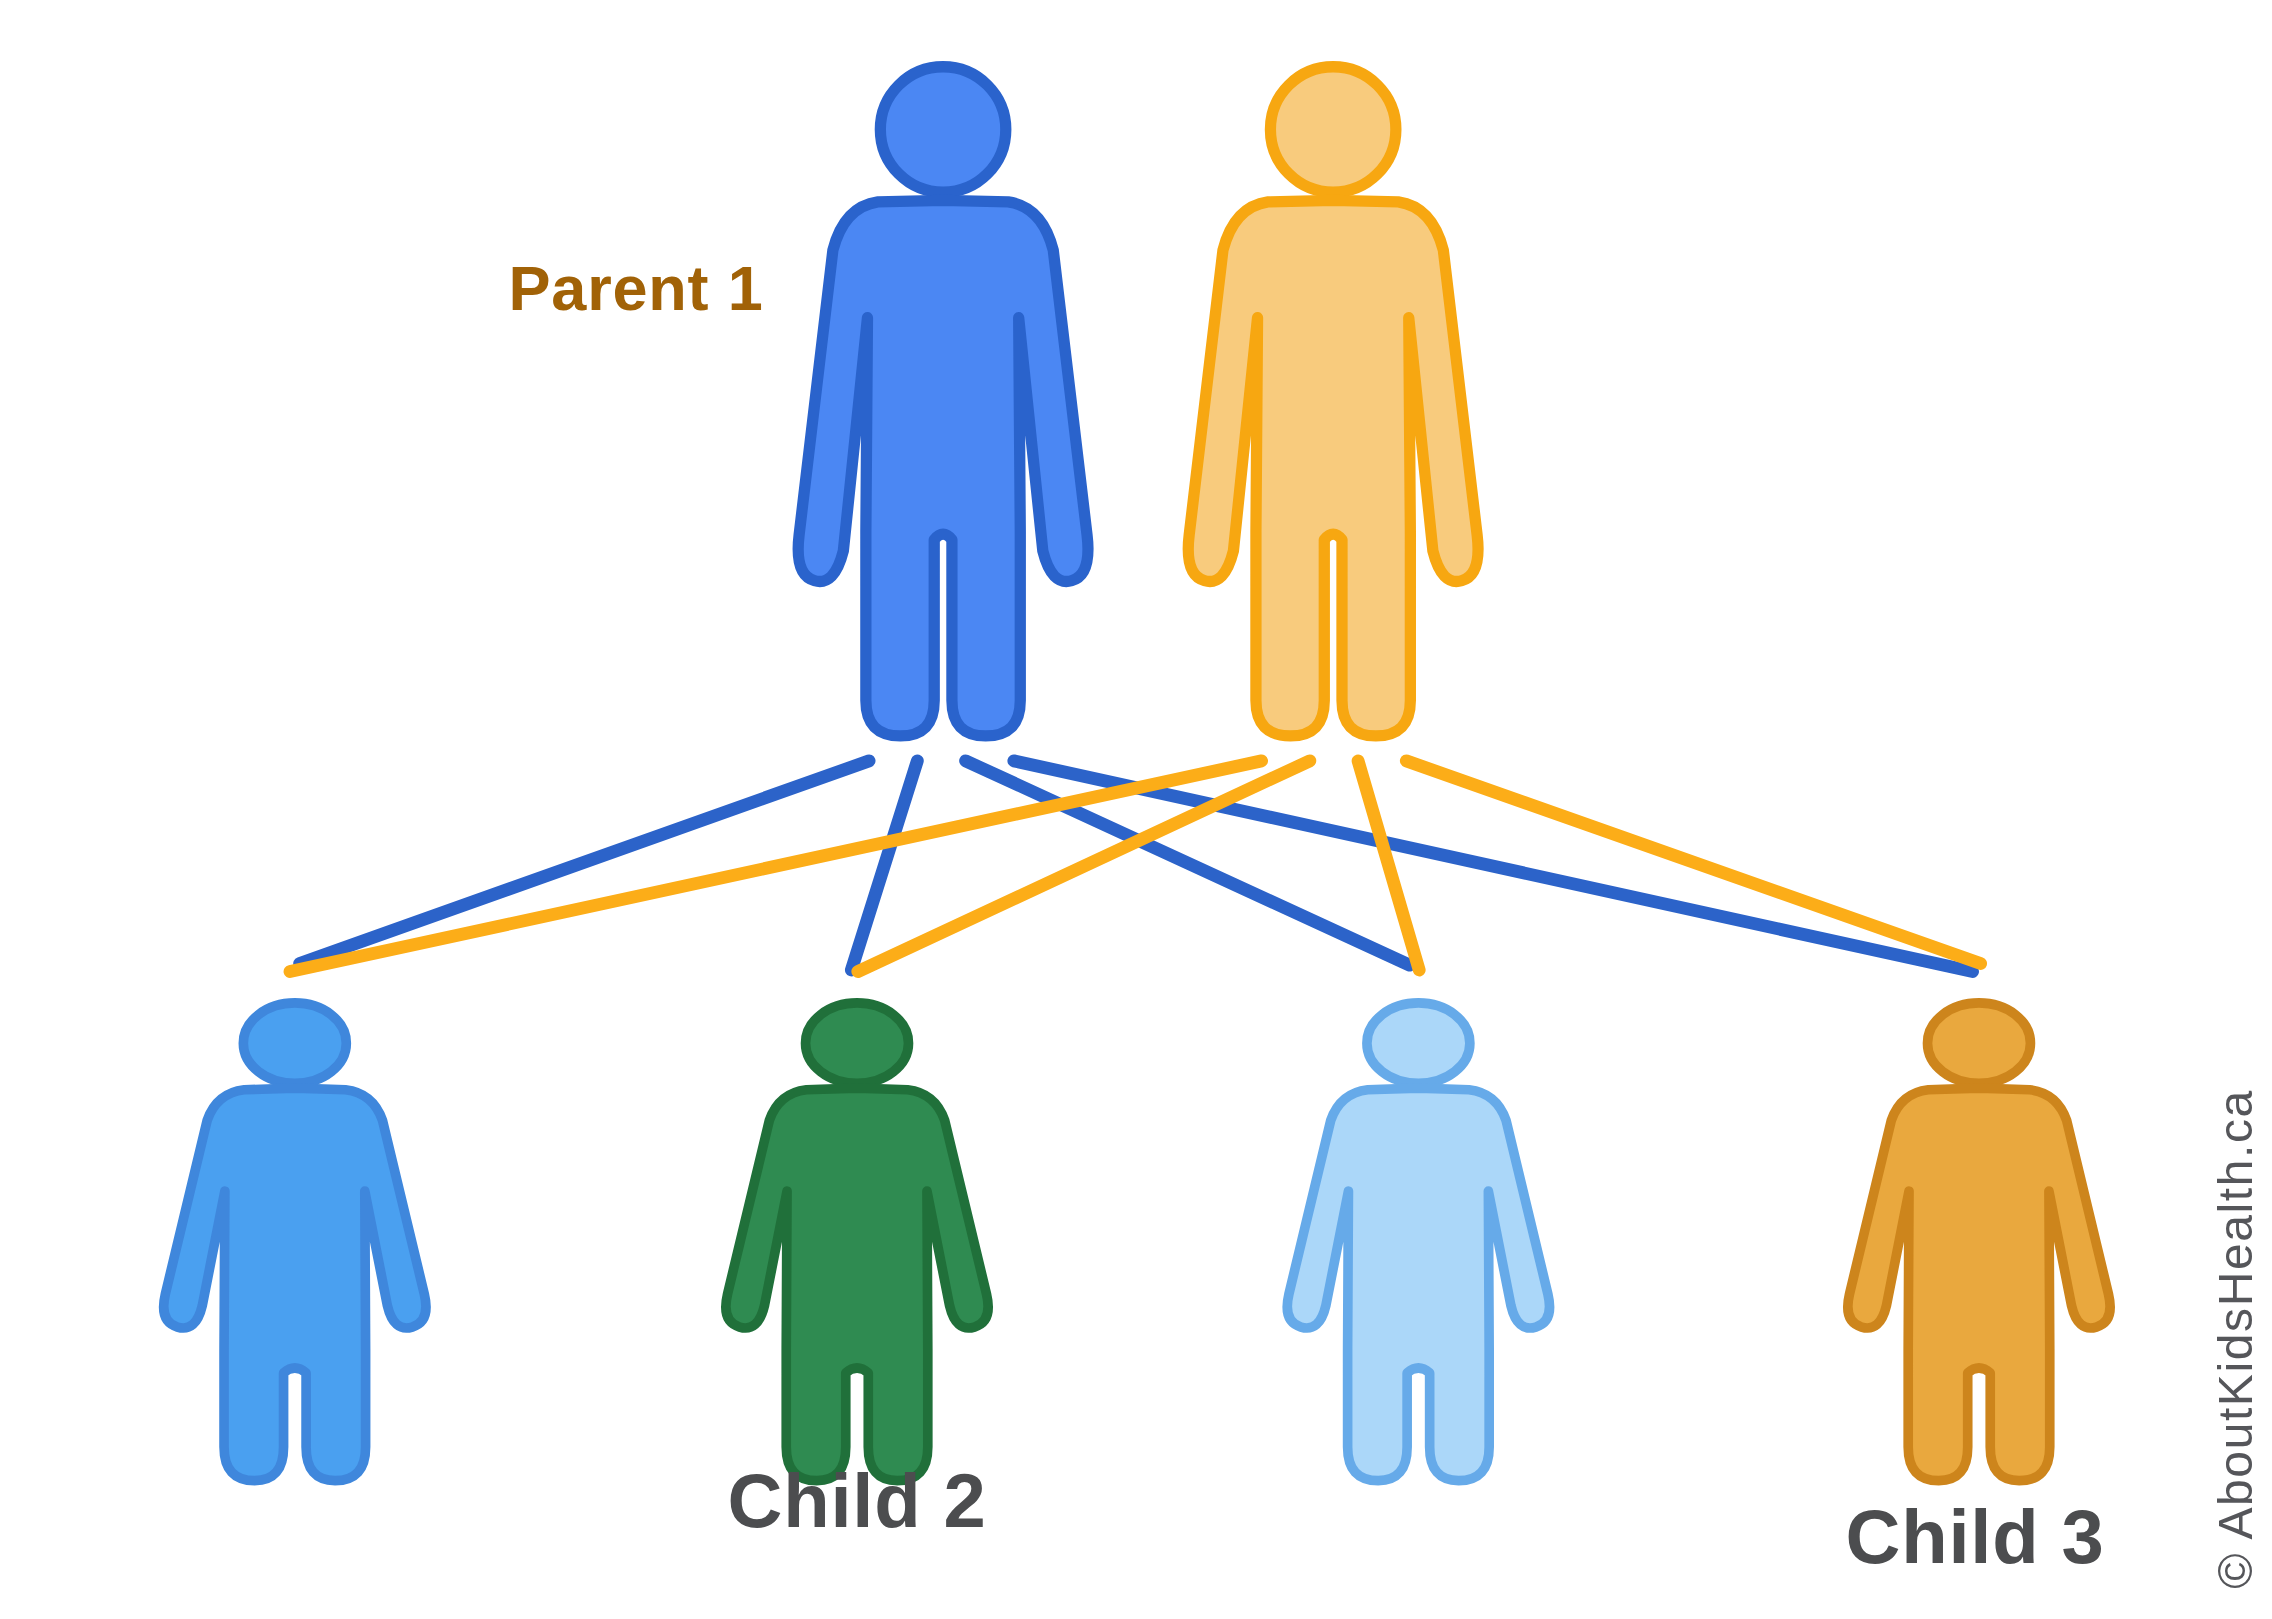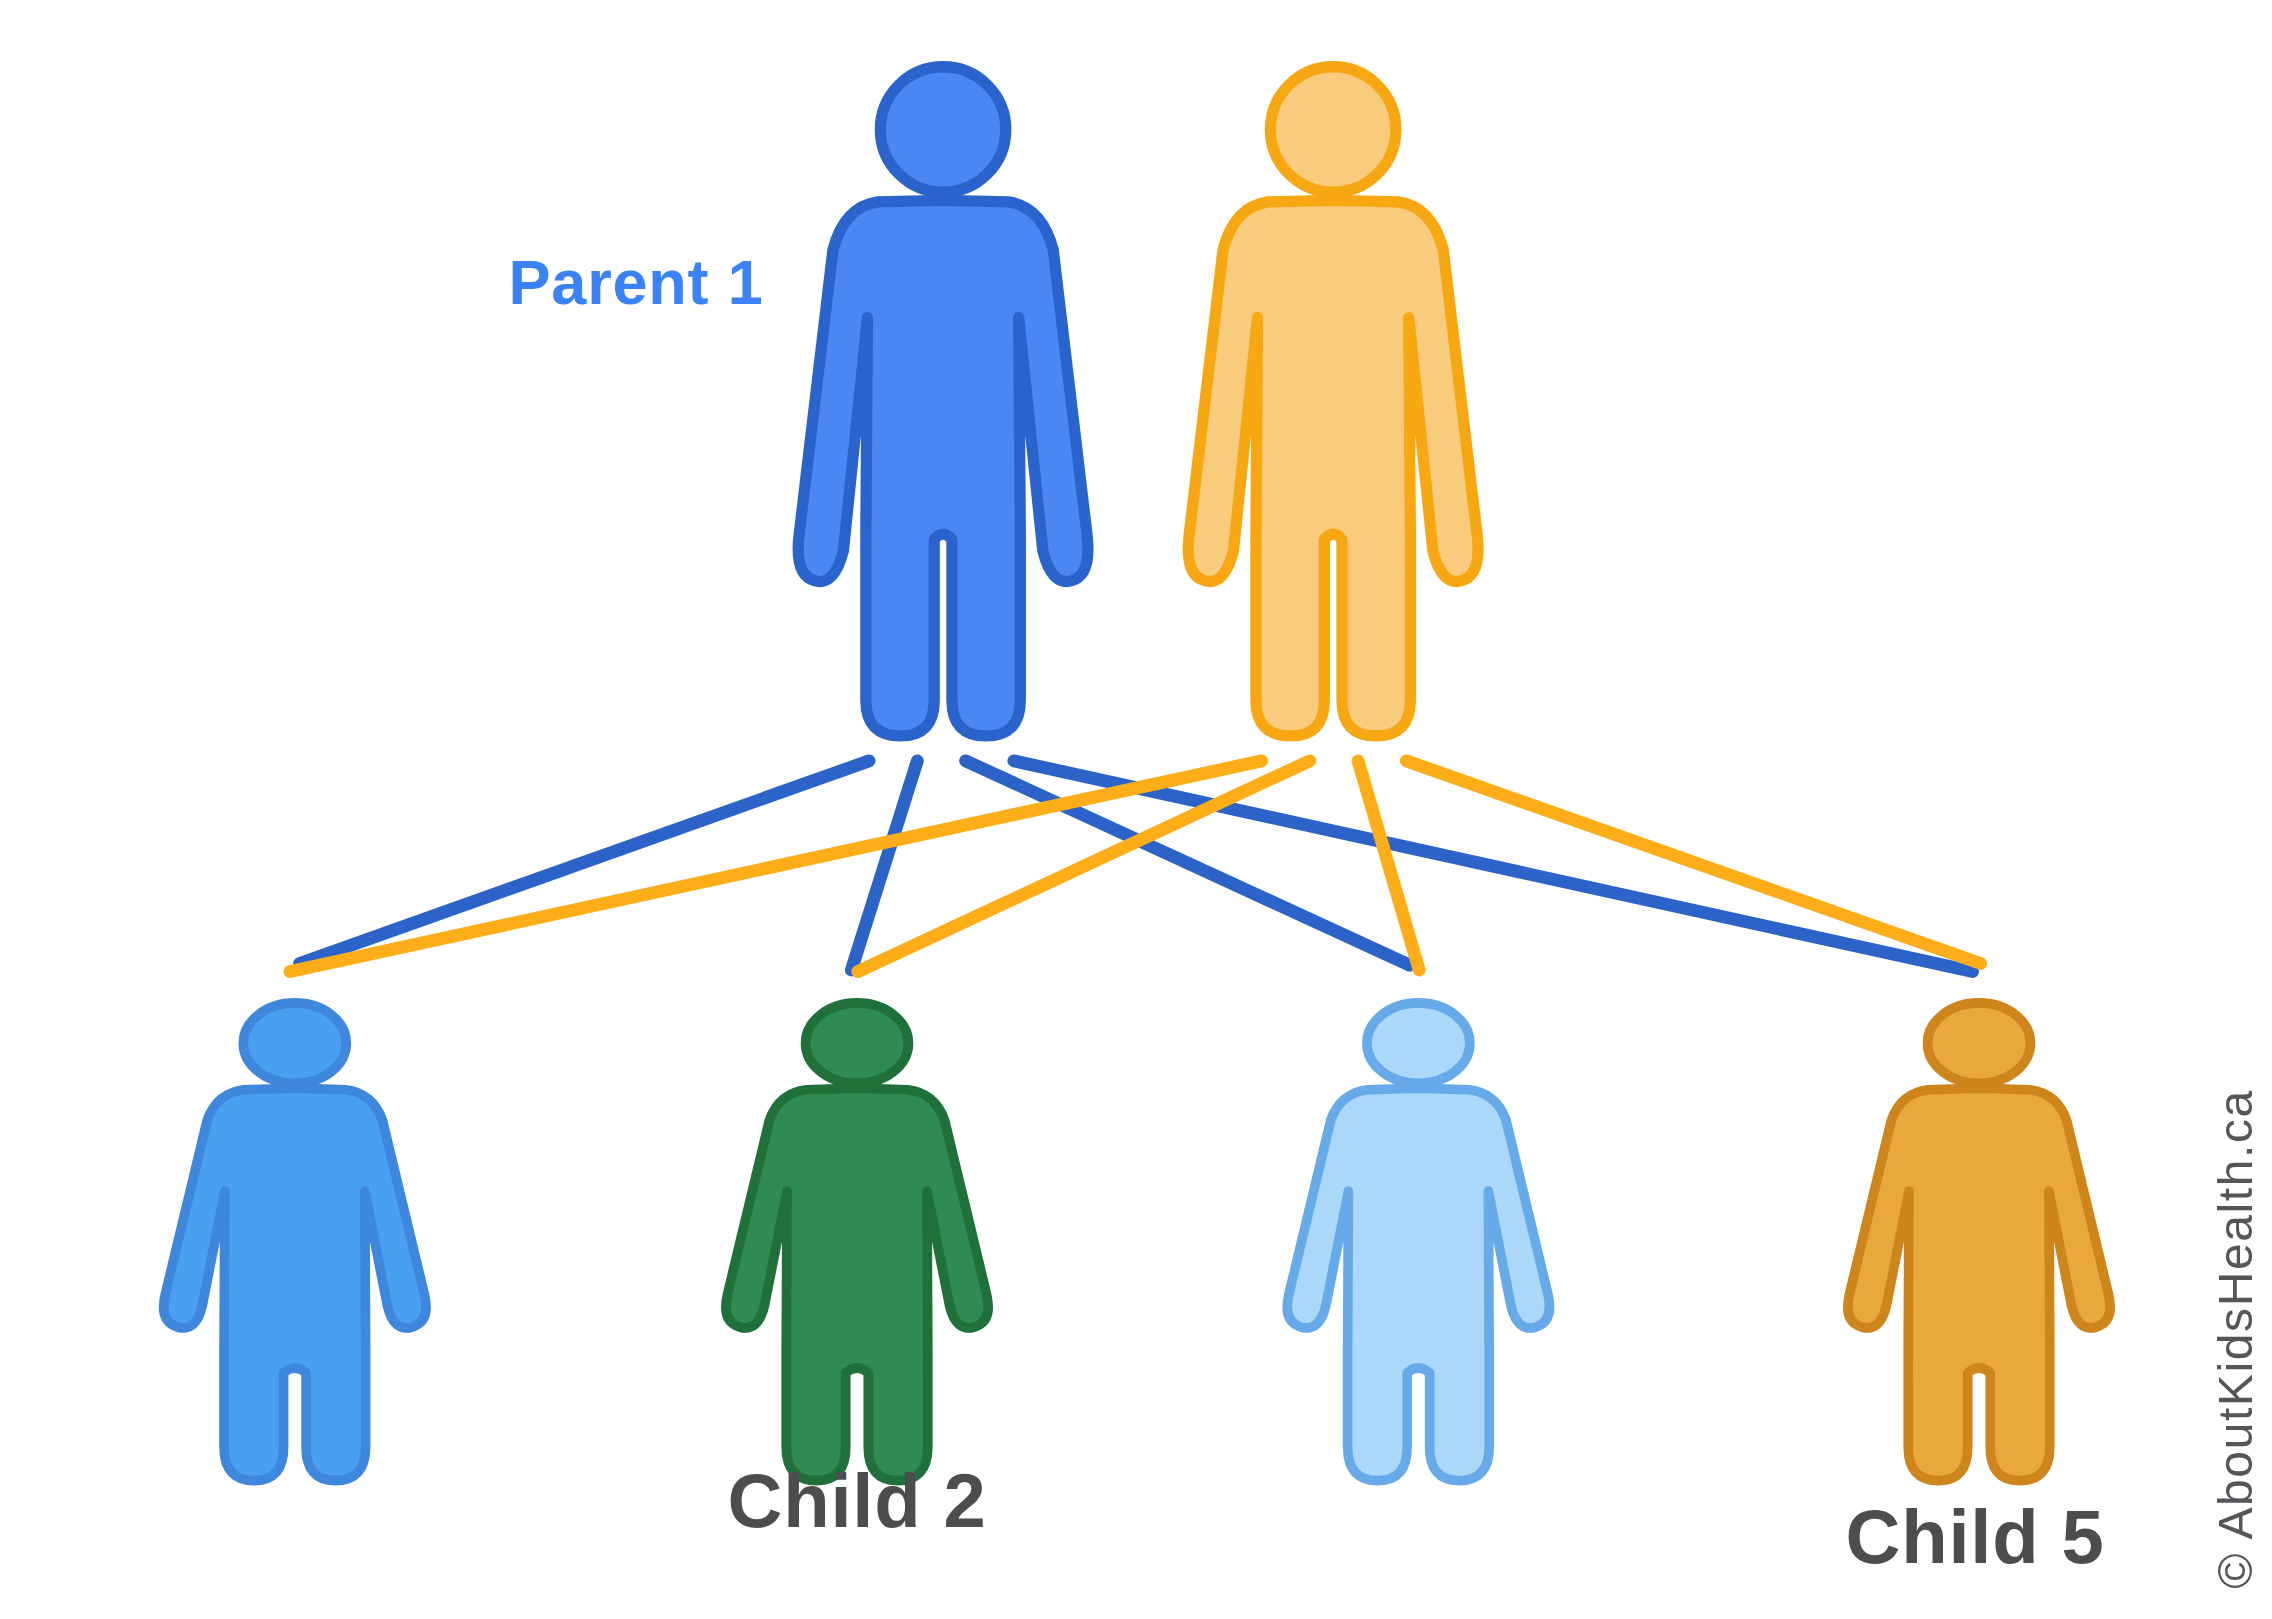--- a/index.html
+++ b/index.html
@@ -67,20 +67,20 @@
           <ellipse cx="87.5" cy="26" rx="32" ry="25"></ellipse>
           <path d="M 87.5 54 L 56 55 Q 39 57 33 74 L 7 182 Q 3 199 14.5 202.5 Q 26 206 30 189 L 44 118 L 43.5 216 L 43.5 277 Q 43.5 298 62.5 298 Q 80.5 298 80.5 277 L 80.5 231 Q 87.5 225 94.5 231 L 94.5 277 Q 94.5 298 112.5 298 Q 131.5 298 131.5 277 L 131.5 216 L 131 118 L 145 189 Q 149 206 160.5 202.5 Q 172 199 168 182 L 142 74 Q 136 57 119 55 Z"></path>
         </g>
         <g transform="translate(2285,1245) scale(2)" fill="#e9a83e" stroke="#cd851c" stroke-width="6" stroke-linejoin="round">
           <ellipse cx="87.5" cy="26" rx="32" ry="25"></ellipse>
           <path d="M 87.5 54 L 56 55 Q 39 57 33 74 L 7 182 Q 3 199 14.5 202.5 Q 26 206 30 189 L 44 118 L 43.5 216 L 43.5 277 Q 43.5 298 62.5 298 Q 80.5 298 80.5 277 L 80.5 231 Q 87.5 225 94.5 231 L 94.5 277 Q 94.5 298 112.5 298 Q 131.5 298 131.5 277 L 131.5 216 L 131 118 L 145 189 Q 149 206 160.5 202.5 Q 172 199 168 182 L 142 74 Q 136 57 119 55 Z"></path>
         </g>
       </g>
   </svg>
 
-  <div class="label parent-label" style="left: 636px; top: 282px; color: #3b82f6;">Parent 1</div>
+  <div class="label parent-label" style="left: 636px; top: 288px; color: #a16207;">Parent 1</div>
 
   <div class="label child-label" style="left: 857px; top: 1501px; color: rgb(76, 77, 79);">Child 2</div>
-  <div class="label child-label" style="left: 1975px; top: 1537px; color: rgb(76, 77, 79);">Child 5</div>
+  <div class="label child-label" style="left: 1975px; top: 1537px; color: rgb(76, 77, 79);">Child 3</div>
 
   <div class="watermark" style="left: 2235px; top: 1339px; color: rgb(85, 86, 90);">© AboutKidsHealth.ca</div>
 </div>
 
 
 </body></html>

